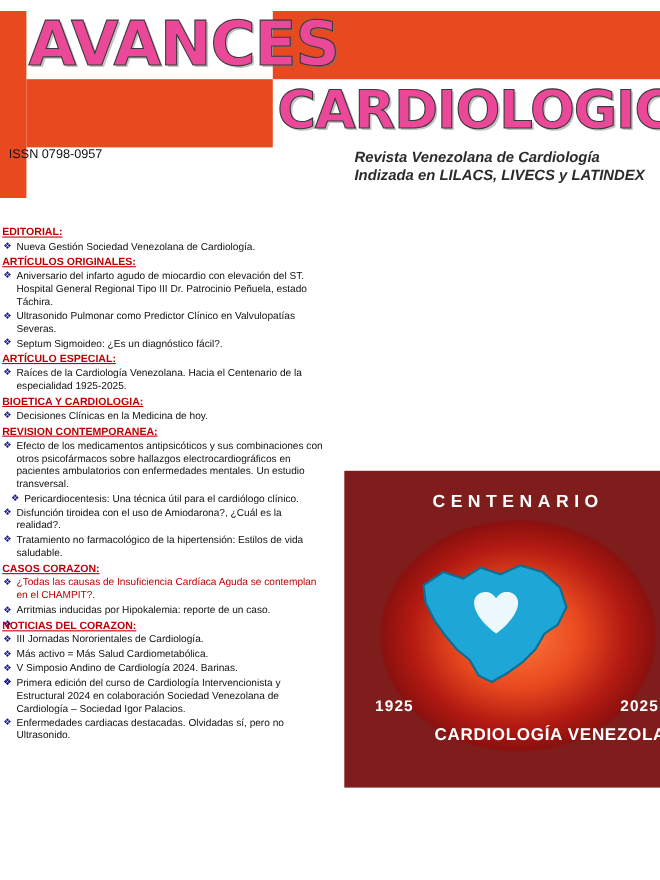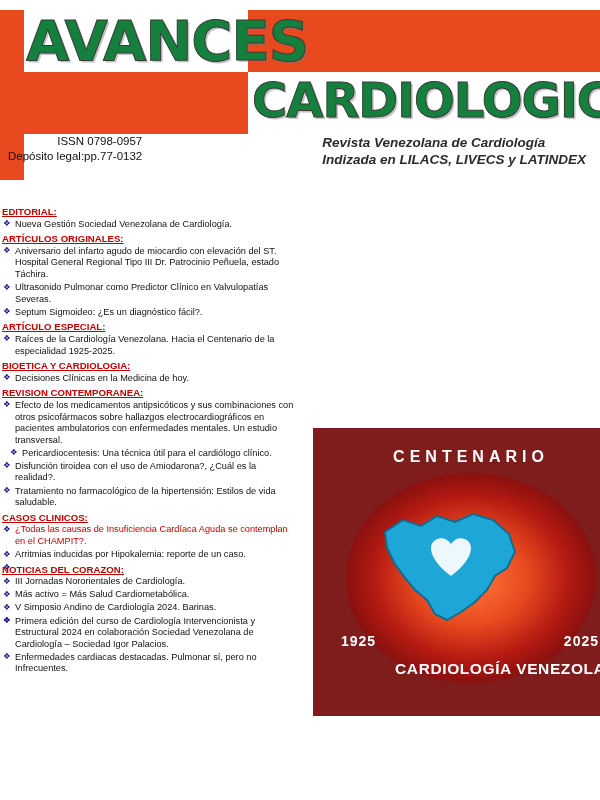--- a/index.html
+++ b/index.html
@@ -28,21 +28,21 @@
   }
   .ob-1 { left: 0;   top: 10px;  width: 24px;  height: 170px; }
   .ob-2 { left: 248px; top: 10px; width: 352px; height: 62px; }
   .ob-3 { left: 24px;  top: 72px; width: 224px; height: 62px; }
 
   .title-line {
     position: absolute;
     font-family: "DejaVu Sans", sans-serif;
     font-weight: bold;
     letter-spacing: -1px;
-    color: #15803d;
+    color: #ec4899;
     -webkit-text-stroke: 1px #3a3a3a;
     text-shadow: 2px 2px 0 rgba(120,120,120,0.45);
     white-space: nowrap;
   }
   .title-avances {
     left: 26px;
     top: 12px;
     font-size: 56px;
     line-height: 58px;
   }
@@ -185,21 +185,20 @@
 <div class="masthead">
   <div class="orange-block ob-1"></div>
   <div class="orange-block ob-2"></div>
   <div class="orange-block ob-3"></div>
 
   <div class="title-line title-avances">AVANCES</div>
   <div class="title-line title-cardio">CARDIOLOGICOS</div>
 
   <div class="issn-block">
     <div>ISSN 0798-0957</div>
-    <div>Depósito legal:pp.77-0132</div>
   </div>
 
   <div class="subtitle-block">
     <div class="subtitle-1">Revista Venezolana de Cardiología</div>
     <div class="subtitle-2">Indizada en LILACS, LIVECS y LATINDEX</div>
   </div>
 </div>
 
 <div class="content">
 
@@ -212,31 +211,31 @@
       <div class="entry"><span class="bullet">❖</span><span>Septum Sigmoideo: ¿Es un diagnóstico fácil?.</span></div>
       <div class="sec-head">ARTÍCULO ESPECIAL:</div>
       <div class="entry"><span class="bullet">❖</span><span>Raíces de la Cardiología Venezolana.  Hacia el Centenario de la especialidad 1925-2025.</span></div>
       <div class="sec-head">BIOETICA Y CARDIOLOGIA:</div>
       <div class="entry"><span class="bullet">❖</span><span>Decisiones Clínicas en la Medicina de hoy.</span></div>
       <div class="sec-head">REVISION CONTEMPORANEA:</div>
       <div class="entry"><span class="bullet">❖</span><span>Efecto de los medicamentos antipsicóticos y sus combinaciones con otros psicofármacos sobre hallazgos electrocardiográficos en pacientes ambulatorios con enfermedades mentales. Un estudio transversal.</span></div>
       <div class="entry indent"><span class="bullet">❖</span><span>Pericardiocentesis: Una técnica útil para el cardiólogo clínico.</span></div>
       <div class="entry"><span class="bullet">❖</span><span>Disfunción tiroidea con el uso de Amiodarona?, ¿Cuál es la realidad?.</span></div>
       <div class="entry"><span class="bullet">❖</span><span>Tratamiento no farmacológico de la hipertensión: Estilos de vida saludable.</span></div>
-      <div class="sec-head">CASOS CLINICOS:</div>
+      <div class="sec-head">CASOS CORAZON:</div>
       <div class="entry red"><span class="bullet">❖</span><span>¿Todas las causas de Insuficiencia Cardíaca Aguda se contemplan en el CHAMPIT?.</span></div>
       <div class="entry"><span class="bullet">❖</span><span>Arritmias inducidas por Hipokalemia: reporte de un caso.</span></div>
       <div class="entry"><span class="bullet">❖</span></div>
       <div class="sec-head">NOTICIAS DEL CORAZON:</div>
       <div class="entry"><span class="bullet">❖</span><span>III Jornadas Nororientales de Cardiología.</span></div>
       <div class="entry"><span class="bullet">❖</span><span>Más activo = Más Salud Cardiometabólica.</span></div>
       <div class="entry"><span class="bullet">❖</span><span>V Simposio Andino de Cardiología 2024. Barinas.</span></div>
       <div class="entry"><span class="bullet">❖</span></div>
       <div class="entry"><span class="bullet">❖</span><span>Primera edición del curso de Cardiología Intervencionista y Estructural 2024 en colaboración Sociedad Venezolana de Cardiología – Sociedad Igor Palacios.</span></div>
-      <div class="entry"><span class="bullet">❖</span><span>Enfermedades cardiacas destacadas. Pulmonar sí, pero no Infrecuentes.</span></div>
+      <div class="entry"><span class="bullet">❖</span><span>Enfermedades cardiacas destacadas. Olvidadas sí, pero no Ultrasonido.</span></div>
     </div>
 
   <div class="cover-art">
     <div class="cover-glow"></div>
     <div class="centenario">CENTENARIO</div>
     <svg class="map-shape" viewBox="0 0 150 140">
       <path d="M10,42 L28,30 L46,36 L62,26 L80,32 L98,24 L118,30 L134,44 L140,62
                L132,78 L120,86 L112,100 L100,112 L86,122 L72,130 L60,124 L52,110
                L40,100 L30,88 L20,74 L12,58 Z" fill="#1ea7d6" stroke="#0d6e92" stroke-width="2"></path>
       <path d="M56,58 C56,48 70,44 76,54 C82,44 96,48 96,58 C96,72 76,86 76,86 C76,86 56,72 56,58 Z" fill="#ffffff" opacity="0.92"></path>

